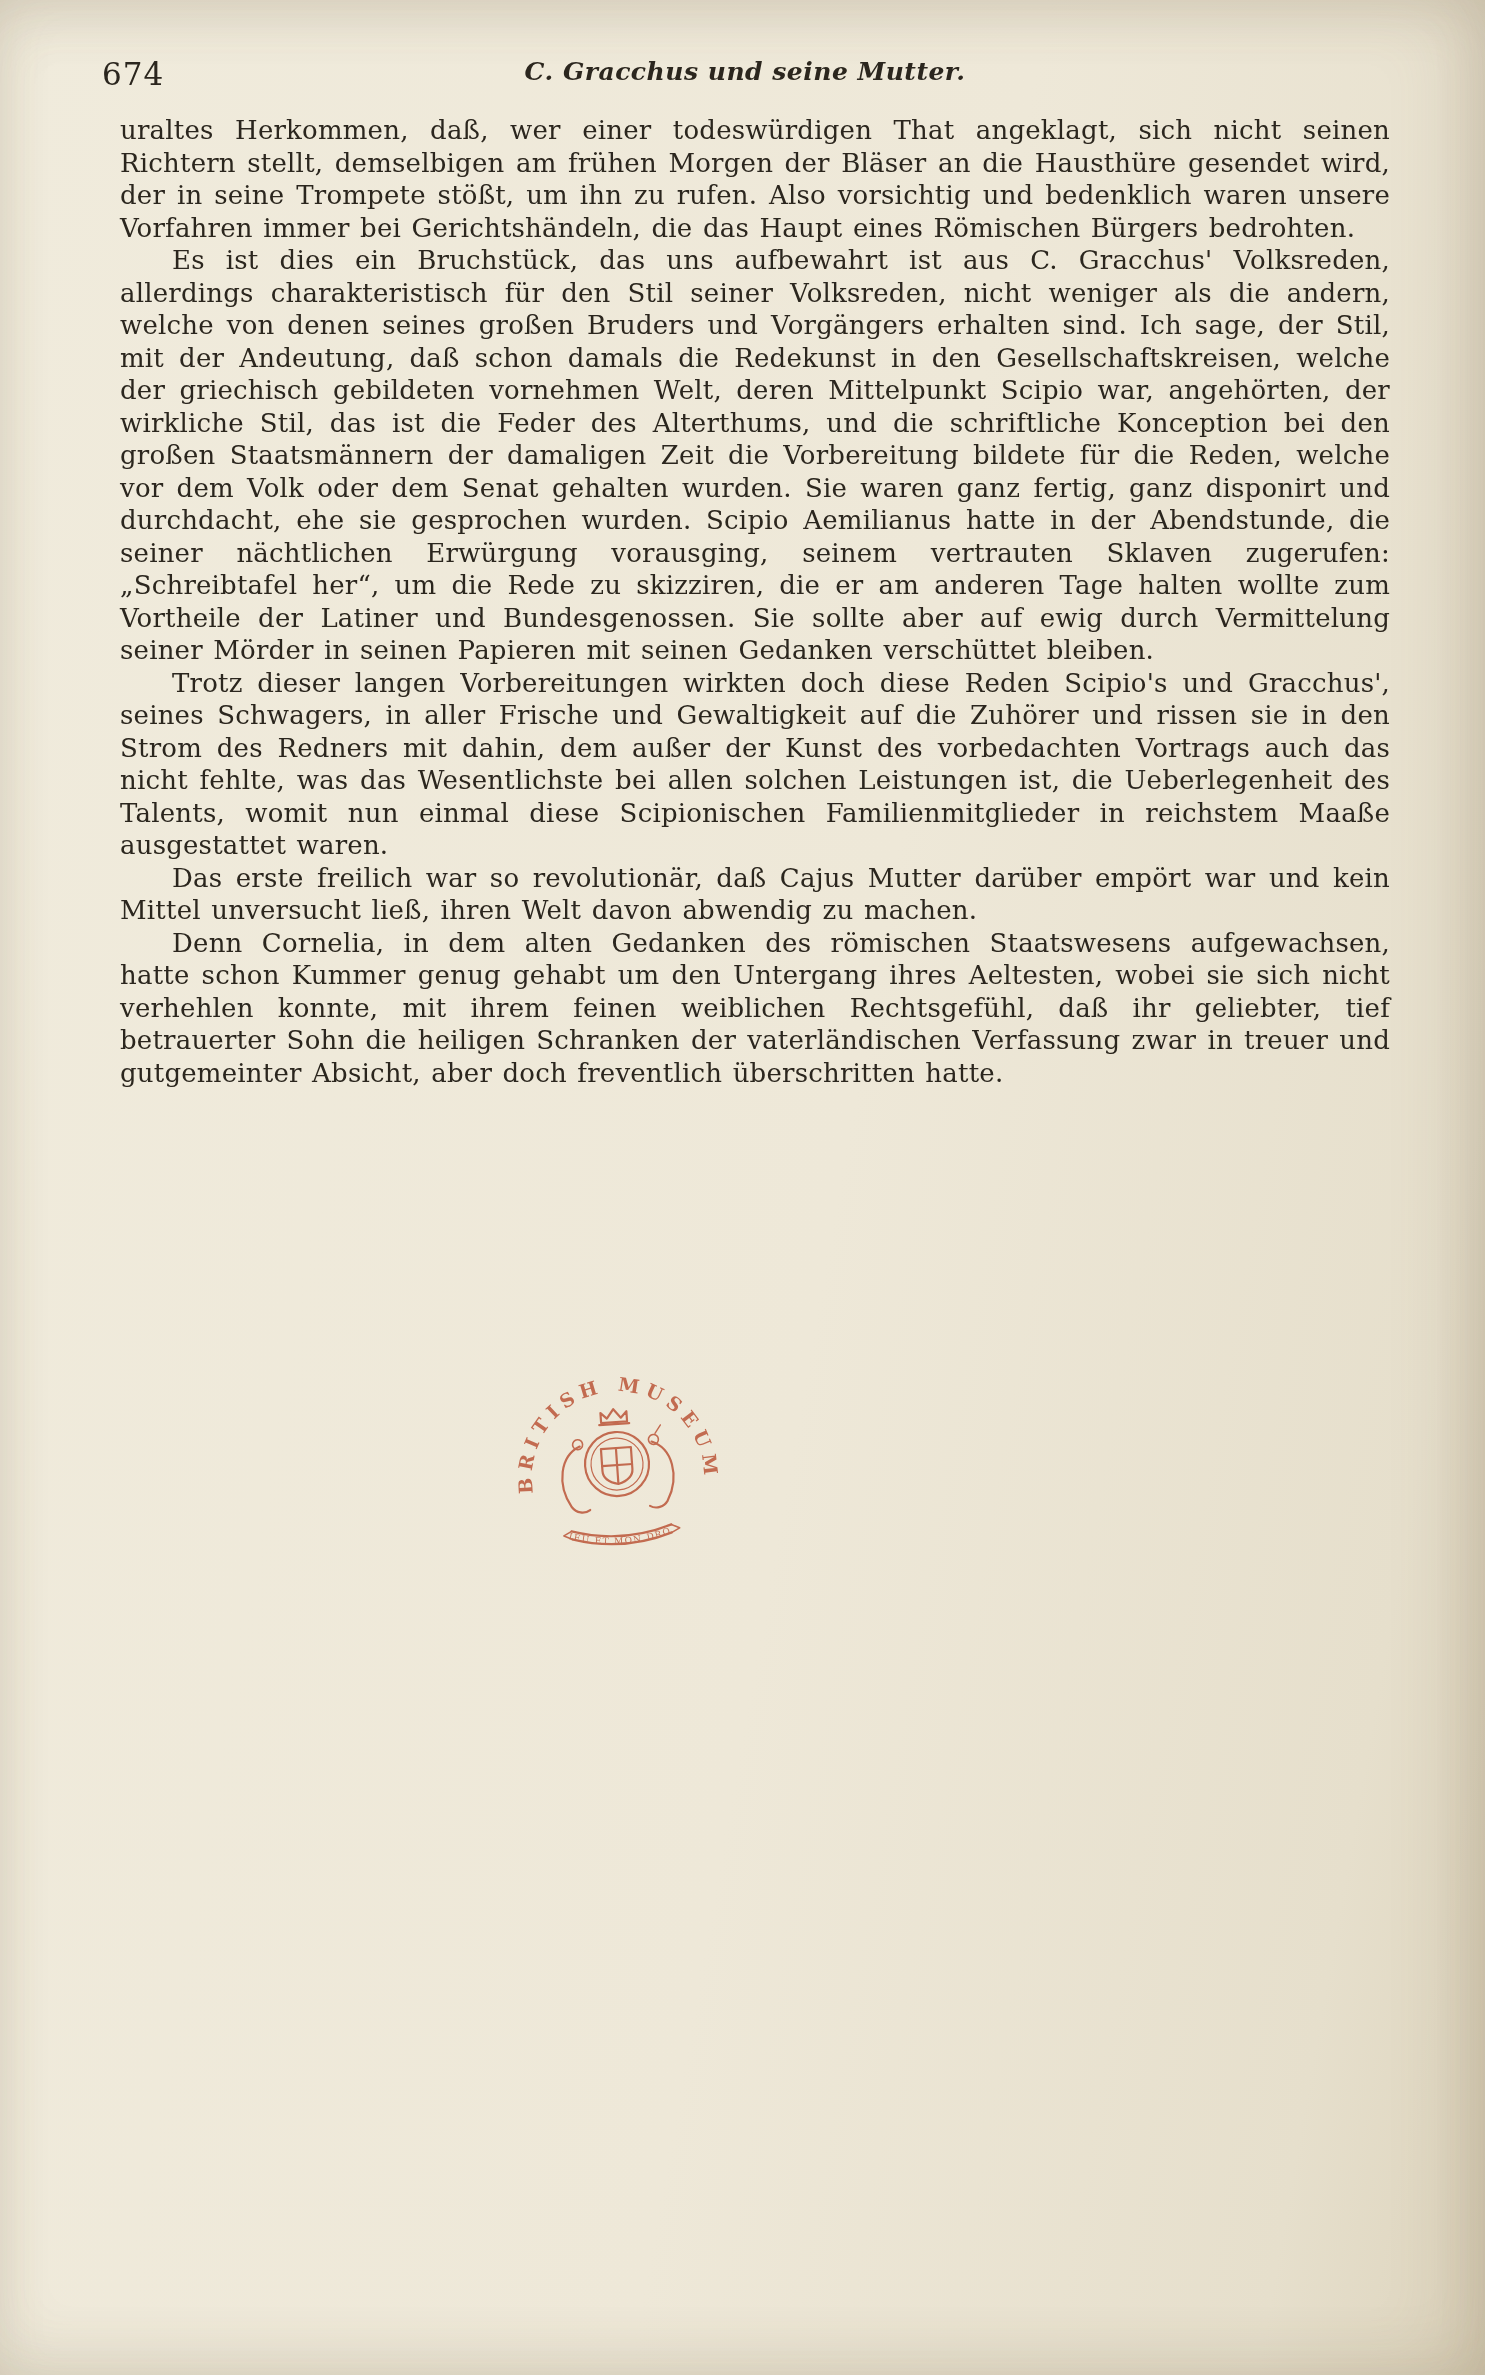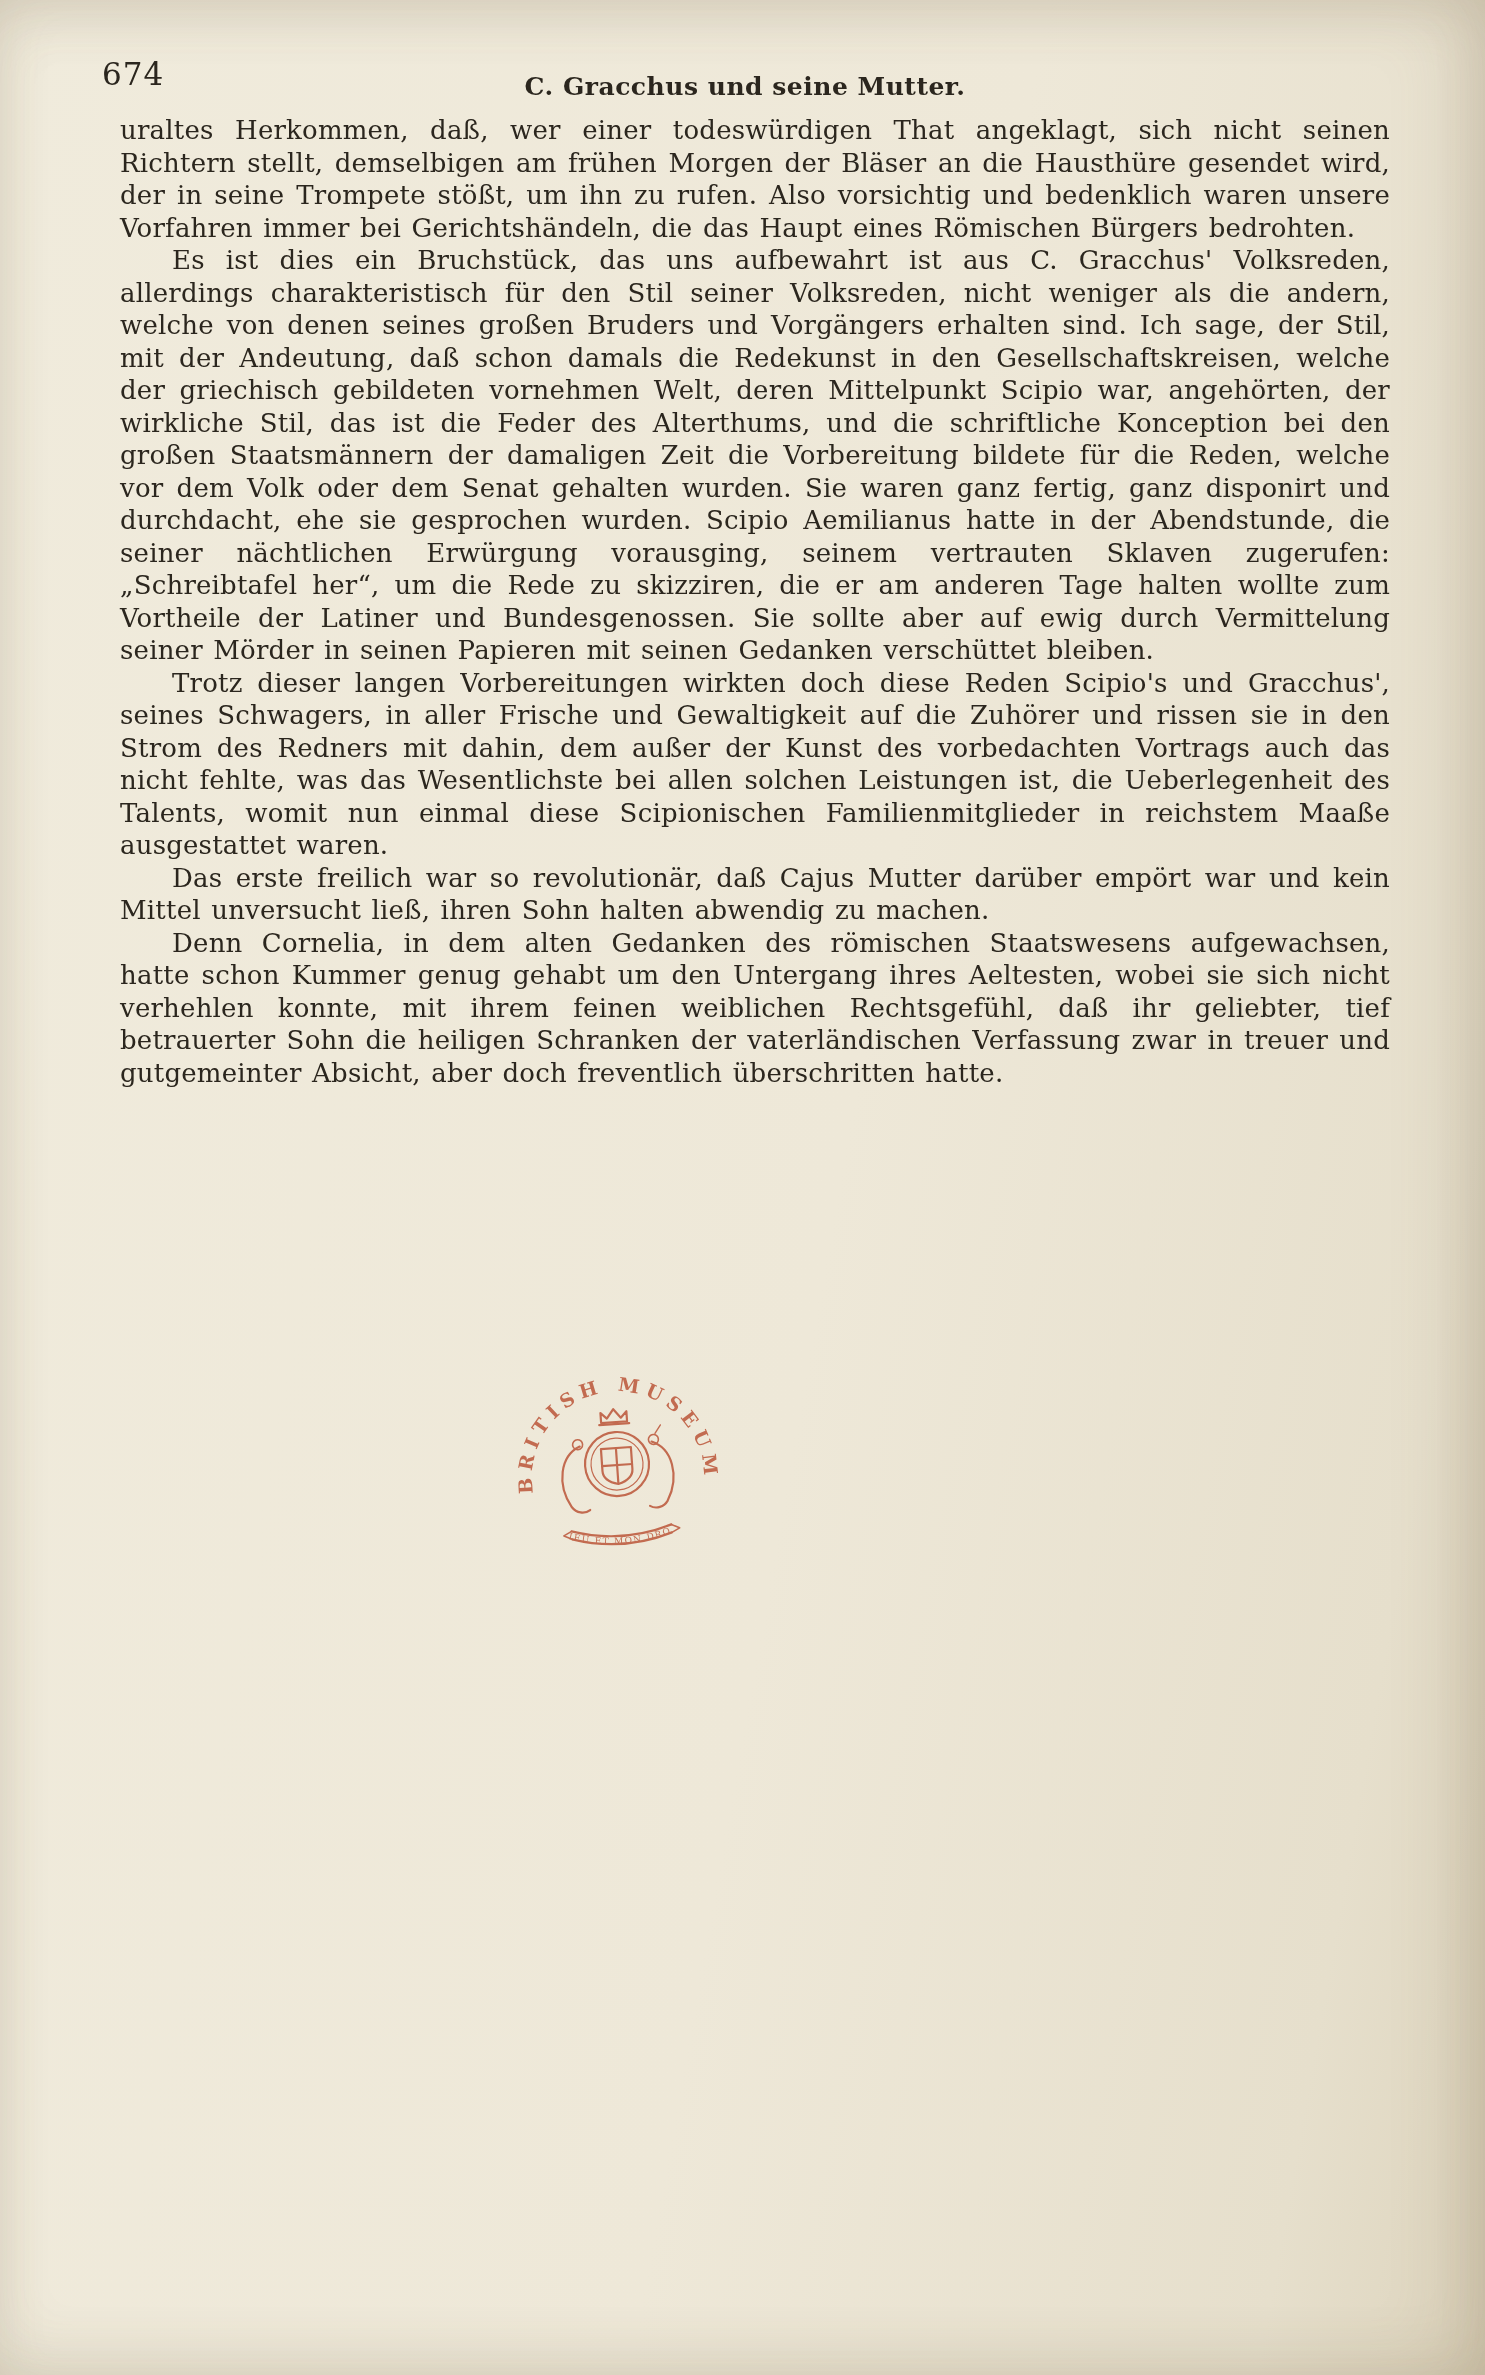--- a/index.html
+++ b/index.html
@@ -34,25 +34,26 @@
     position: absolute;
     left: 2px;
     top: 4px;
     font-size: 31px;
     letter-spacing: 1px;
   }
   .running-title {
     position: absolute;
     left: 0;
     right: 0;
-    top: 20px;
+    top: 5px;
     text-align: center;
     font-size: 25px;
     font-weight: bold;
     letter-spacing: 0.5px;
+    font-style: italic;
   }
   .body-text {
     font-size: 26px;
     line-height: 32.5px;
     text-align: justify;
     word-spacing: 2px;
     letter-spacing: 0.2px;
     margin-left: 20px;
   }
   .para {
@@ -80,21 +81,21 @@
 
   <div class="header">
     <span class="pagenum">674</span>
     <span class="running-title">C. Gracchus und seine Mutter.</span>
   </div>
 
   <div class="body-text">
     <p class="para">uraltes Herkommen, daß, wer einer todeswürdigen That angeklagt, sich nicht seinen Richtern stellt, demselbigen am frühen Morgen der Bläser an die Hausthüre gesendet wird, der in seine Trompete stößt, um ihn zu rufen. Also vorsichtig und bedenklich waren unsere Vorfahren immer bei Gerichtshändeln, die das Haupt eines Römischen Bürgers bedrohten.</p>
     <p class="para indent">Es ist dies ein Bruchstück, das uns aufbewahrt ist aus C. Gracchus' Volksreden, allerdings charakteristisch für den Stil seiner Volksreden, nicht weniger als die andern, welche von denen seines großen Bruders und Vorgängers erhalten sind. Ich sage, der Stil, mit der Andeutung, daß schon damals die Redekunst in den Gesellschaftskreisen, welche der griechisch gebildeten vornehmen Welt, deren Mittelpunkt Scipio war, angehörten, der wirkliche Stil, das ist die Feder des Alterthums, und die schriftliche Konception bei den großen Staatsmännern der damaligen Zeit die Vorbereitung bildete für die Reden, welche vor dem Volk oder dem Senat gehalten wurden. Sie waren ganz fertig, ganz disponirt und durchdacht, ehe sie gesprochen wurden. Scipio Aemilianus hatte in der Abendstunde, die seiner nächtlichen Erwürgung vorausging, seinem vertrauten Sklaven zugerufen: „Schreibtafel her“, um die Rede zu skizziren, die er am anderen Tage halten wollte zum Vortheile der Latiner und Bundesgenossen. Sie sollte aber auf ewig durch Vermittelung seiner Mörder in seinen Papieren mit seinen Gedanken verschüttet bleiben.</p>
     <p class="para indent">Trotz dieser langen Vorbereitungen wirkten doch diese Reden Scipio's und Gracchus', seines Schwagers, in aller Frische und Gewaltigkeit auf die Zuhörer und rissen sie in den Strom des Redners mit dahin, dem außer der Kunst des vorbedachten Vortrags auch das nicht fehlte, was das Wesentlichste bei allen solchen Leistungen ist, die Ueberlegenheit des Talents, womit nun einmal diese Scipionischen Familienmitglieder in reichstem Maaße ausgestattet waren.</p>
-    <p class="para indent">Das erste freilich war so revolutionär, daß Cajus Mutter darüber empört war und kein Mittel unversucht ließ, ihren Sohn halten abwendig zu machen.</p>
+    <p class="para indent">Das erste freilich war so revolutionär, daß Cajus Mutter darüber empört war und kein Mittel unversucht ließ, ihren Welt davon abwendig zu machen.</p>
     <p class="para indent">Denn Cornelia, in dem alten Gedanken des römischen Staatswesens aufgewachsen, hatte schon Kummer genug gehabt um den Untergang ihres Aeltesten, wobei sie sich nicht verhehlen konnte, mit ihrem feinen weiblichen Rechtsgefühl, daß ihr geliebter, tief betrauerter Sohn die heiligen Schranken der vaterländischen Verfassung zwar in treuer und gutgemeinter Absicht, aber doch freventlich überschritten hatte.</p>
   </div>
 
   <div class="stamp">
     <svg width="212" height="212" viewBox="-106 -106 212 212">
       <defs>
         <path id="arcTop" d="M -84,18 A 86,86 0 1 1 84,18" fill="none"></path>
         <path id="arcRibbon" d="M -52,58 Q 0,74 52,58" fill="none"></path>
       </defs>
 

